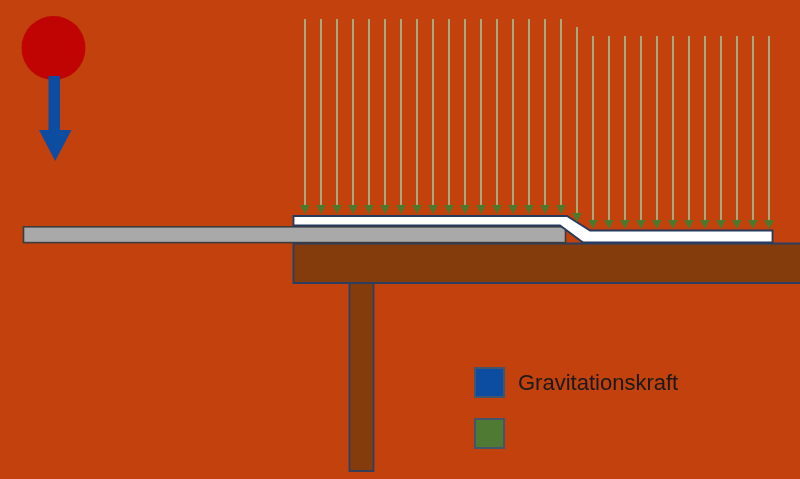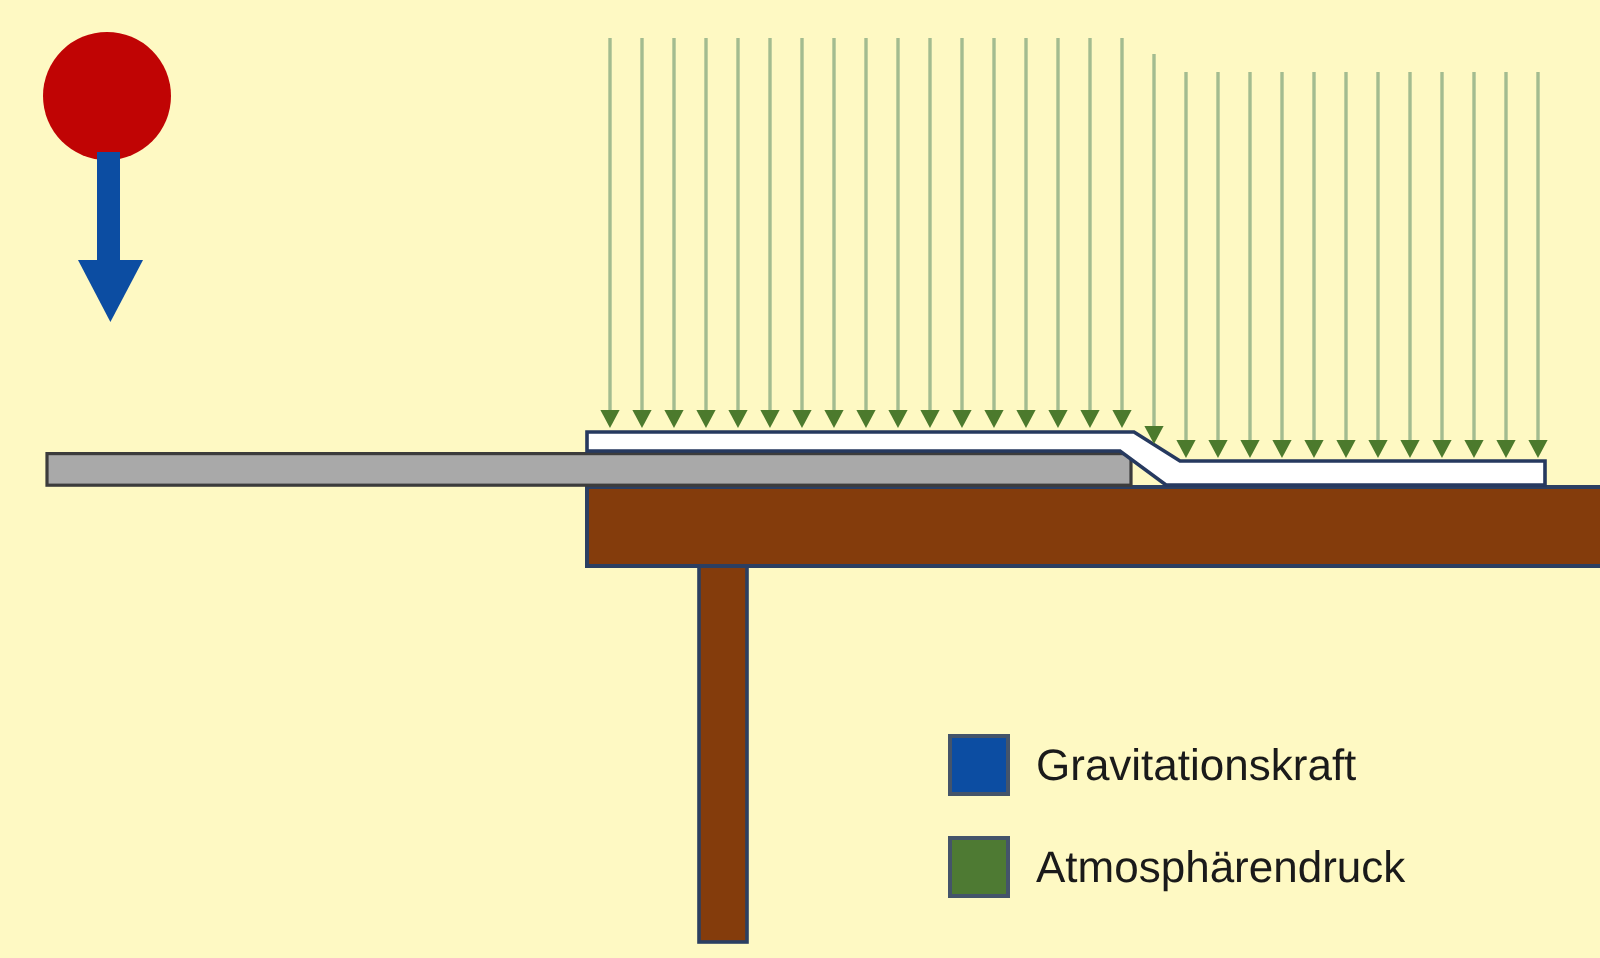--- a/index.html
+++ b/index.html
@@ -1,21 +1,21 @@
 <!DOCTYPE html>
 <html><head>
 <meta charset="utf-8">
 <style>
   html, body { margin: 0; padding: 0; background: #ffffff; }
   #stage {
     position: relative;
     width: 800px;
     height: 479px;
     overflow: hidden;
-    background: #fef9c3;
+    background: #c2410c;
     font-family: "Liberation Sans", sans-serif;
   }
   #scene { position: absolute; left: 0; top: 0; }
   .legend {
     position: absolute;
     left: 474px;
     top: 367px;
     display: flex;
     flex-direction: column;
     gap: 20px;
@@ -126,17 +126,16 @@
     </g>
   </svg>
 
   <div class="legend">
     <div class="legend-row">
       <span class="swatch" style="background: rgb(12, 77, 162);"></span>
       <span class="legend-label">Gravitationskraft</span>
     </div>
     <div class="legend-row">
       <span class="swatch" style="background: rgb(78, 122, 51);"></span>
-      <span class="legend-label">Atmosphärendruck</span>
     </div>
   </div>
 
 </div>
 
 </body></html>

